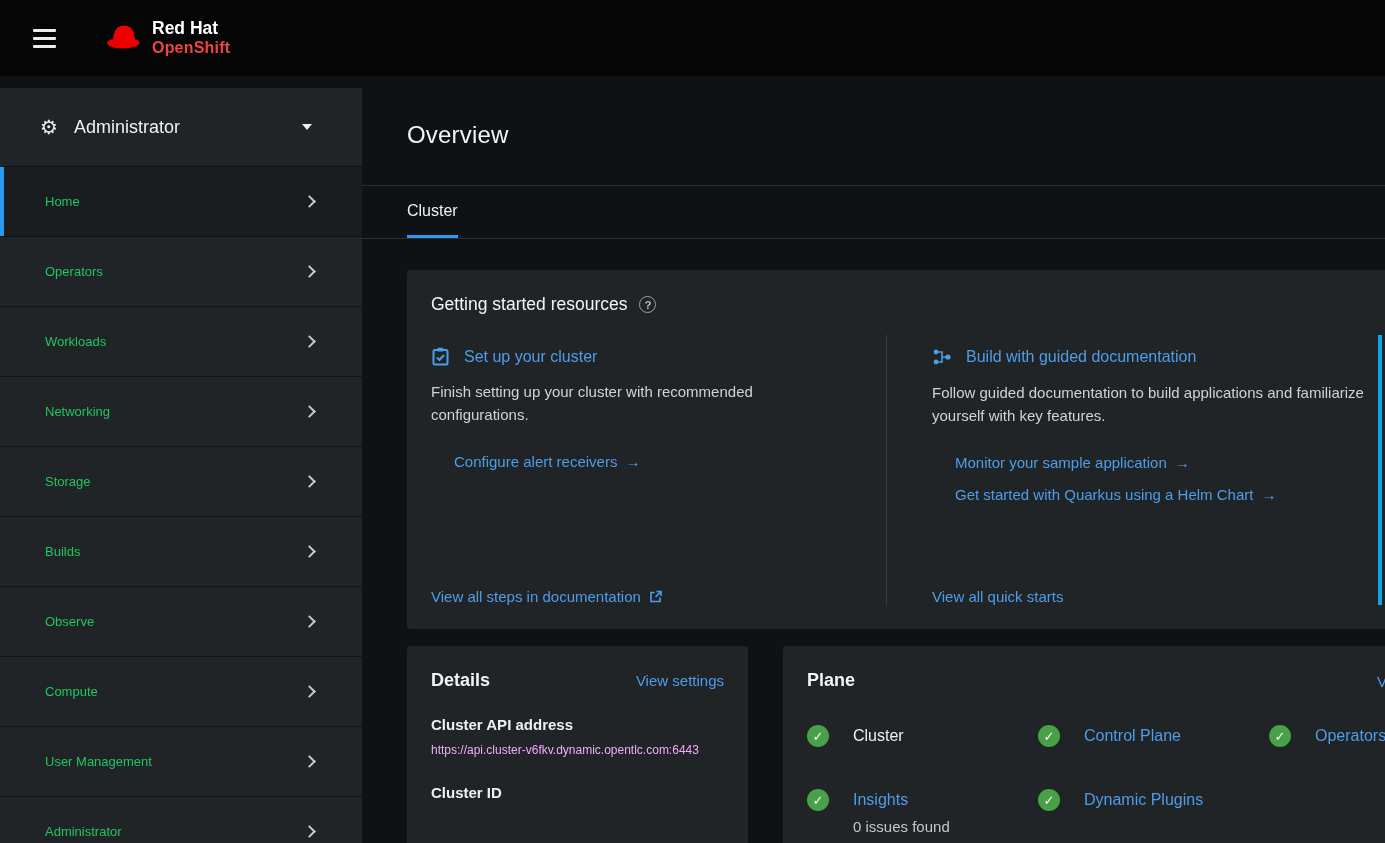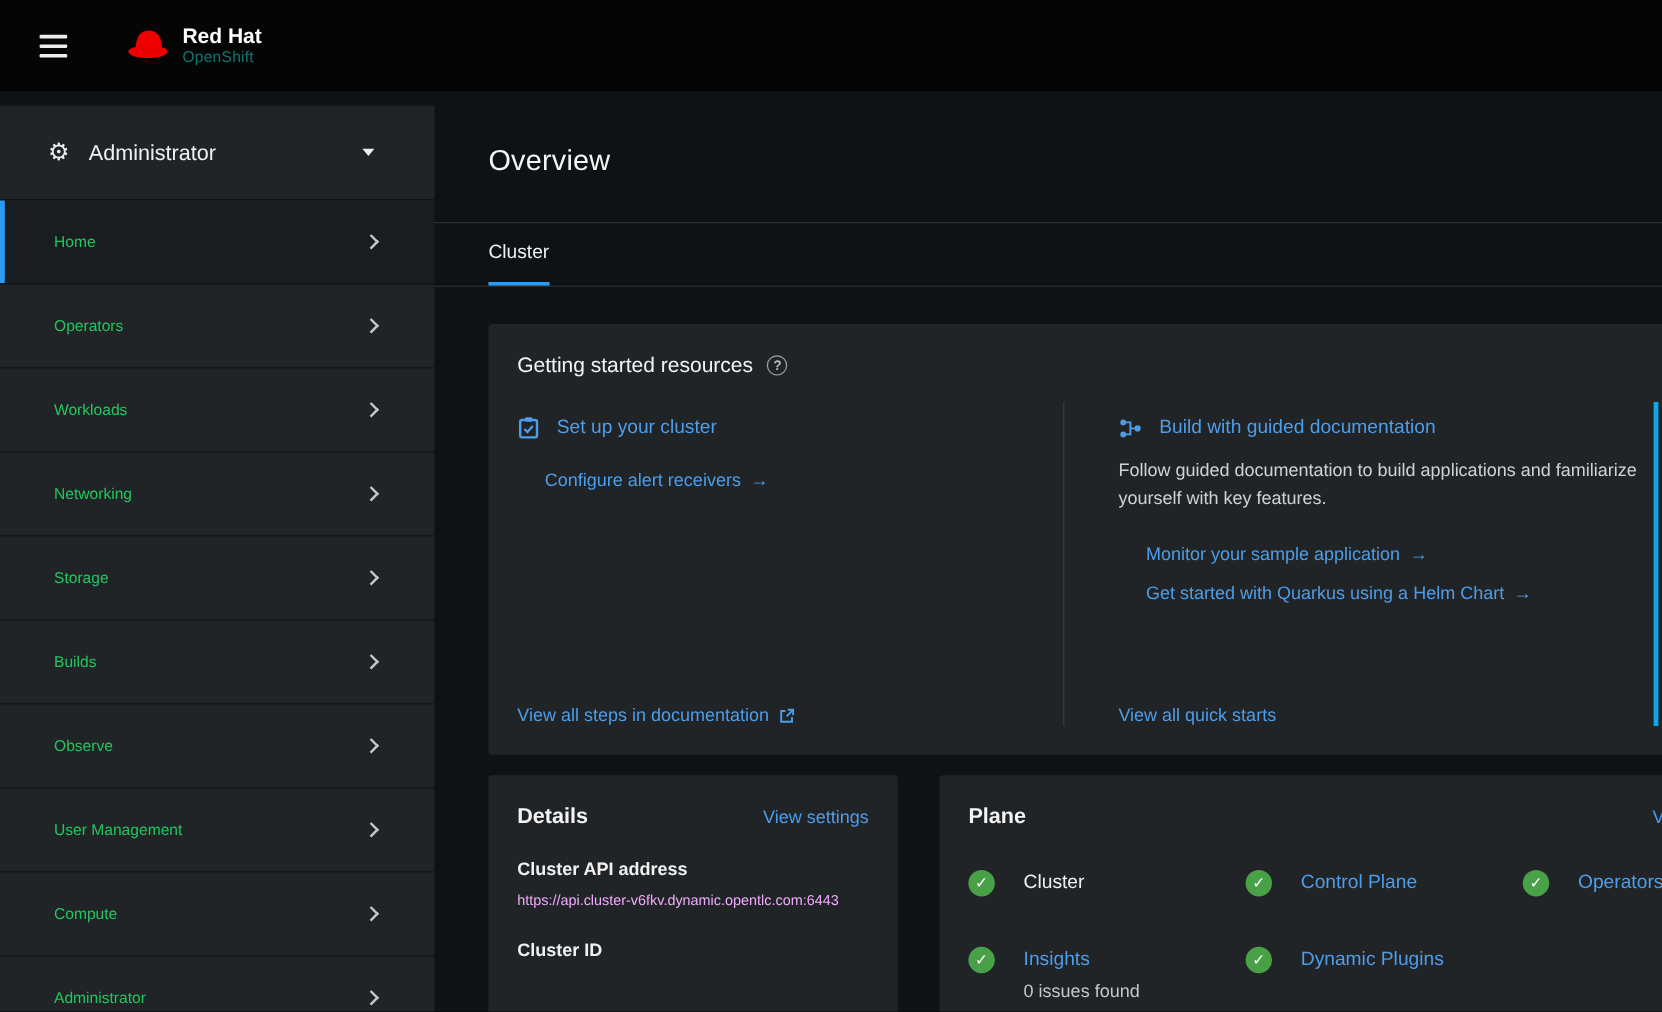--- a/index.html
+++ b/index.html
@@ -16,21 +16,21 @@
   
   .masthead{position:absolute;top:0;left:0;right:0;height:76px;background:#050505;
             display:flex;align-items:center;padding-left:33px;z-index:5;}
   .hamburger{background:none;border:none;padding:0;margin:0 47px 0 0;cursor:pointer;
              display:flex;flex-direction:column;gap:5px;}
   .hamburger .bar{width:23px;height:3px;background:#ededed;border-radius:1px;}
   .brand{display:flex;align-items:center;gap:7px;cursor:pointer;}
   .hat{width:42px;height:42px;}
   .brand-text{line-height:1.14;}
   .brand-top{font-weight:700;font-size:17.5px;color:#fff;}
-  .brand-bottom{font-weight:400;font-size:13px;color:#0f766e;letter-spacing:.2px;}
+  .brand-bottom{font-weight:700;font-size:16px;color:#ef4444;letter-spacing:.2px;}
 
   
   .sidebar{position:absolute;top:88px;left:0;bottom:0;width:362px;background:#212427;}
   .perspective{width:100%;height:79px;display:flex;align-items:center;background:none;border:none;
                border-bottom:1px solid #0e1012;color:#f0f0f0;font-size:18px;font-family:inherit;
                padding:0 50px 0 40px;cursor:pointer;}
   .gear{font-size:20px;margin-right:16px;color:#ededed;line-height:1;}
   .caret{margin-left:auto;width:0;height:0;border-left:5.5px solid transparent;
          border-right:5.5px solid transparent;border-top:6.5px solid #ededed;}
   .nav-list{list-style:none;margin:0;padding:0;}
@@ -144,25 +144,25 @@
       </li>
       <li class="nav-item">
         <span>Builds</span>
         <span class="chev"></span>
       </li>
       <li class="nav-item">
         <span>Observe</span>
         <span class="chev"></span>
       </li>
       <li class="nav-item">
+        <span>Compute</span>
+        <span class="chev"></span>
+      </li>
+      <li class="nav-item">
         <span>User Management</span>
-        <span class="chev"></span>
-      </li>
-      <li class="nav-item">
-        <span>Compute</span>
         <span class="chev"></span>
       </li>
       <li class="nav-item">
         <span>Administrator</span>
         <span class="chev"></span>
       </li>
     </ul>
   </nav>
 
   <main class="content">
@@ -184,20 +184,21 @@
 
           <div class="gs-col gs-col1">
             <div class="gs-heading">
               <svg width="19" height="19" viewBox="0 0 19 19">
                 <rect x="2.5" y="3" width="14" height="14.5" rx="1.5" fill="none" stroke="currentColor" stroke-width="2"></rect>
                 <rect x="6.5" y="0.8" width="6" height="3.6" rx="1" fill="currentColor"></rect>
                 <path d="M6 10.5l2.5 2.5 4.5-5" fill="none" stroke="currentColor" stroke-width="2"></path>
               </svg>
               <span>Set up your cluster</span>
             </div>
+            <p class="gs-body">Finish setting up your cluster with recommended configurations.</p>
             <div class="gs-links">
               <a class="gs-link">
                 <span>Configure alert receivers</span>
                 <span class="arrow">→</span>
               </a>
             </div>
             <a class="gs-footer">
               <span>View all steps in documentation</span>
               <svg width="13" height="13" viewBox="0 0 13 13">
                 <path d="M5.5 2.5H2v9h9V7.5" fill="none" stroke="currentColor" stroke-width="1.6"></path>

